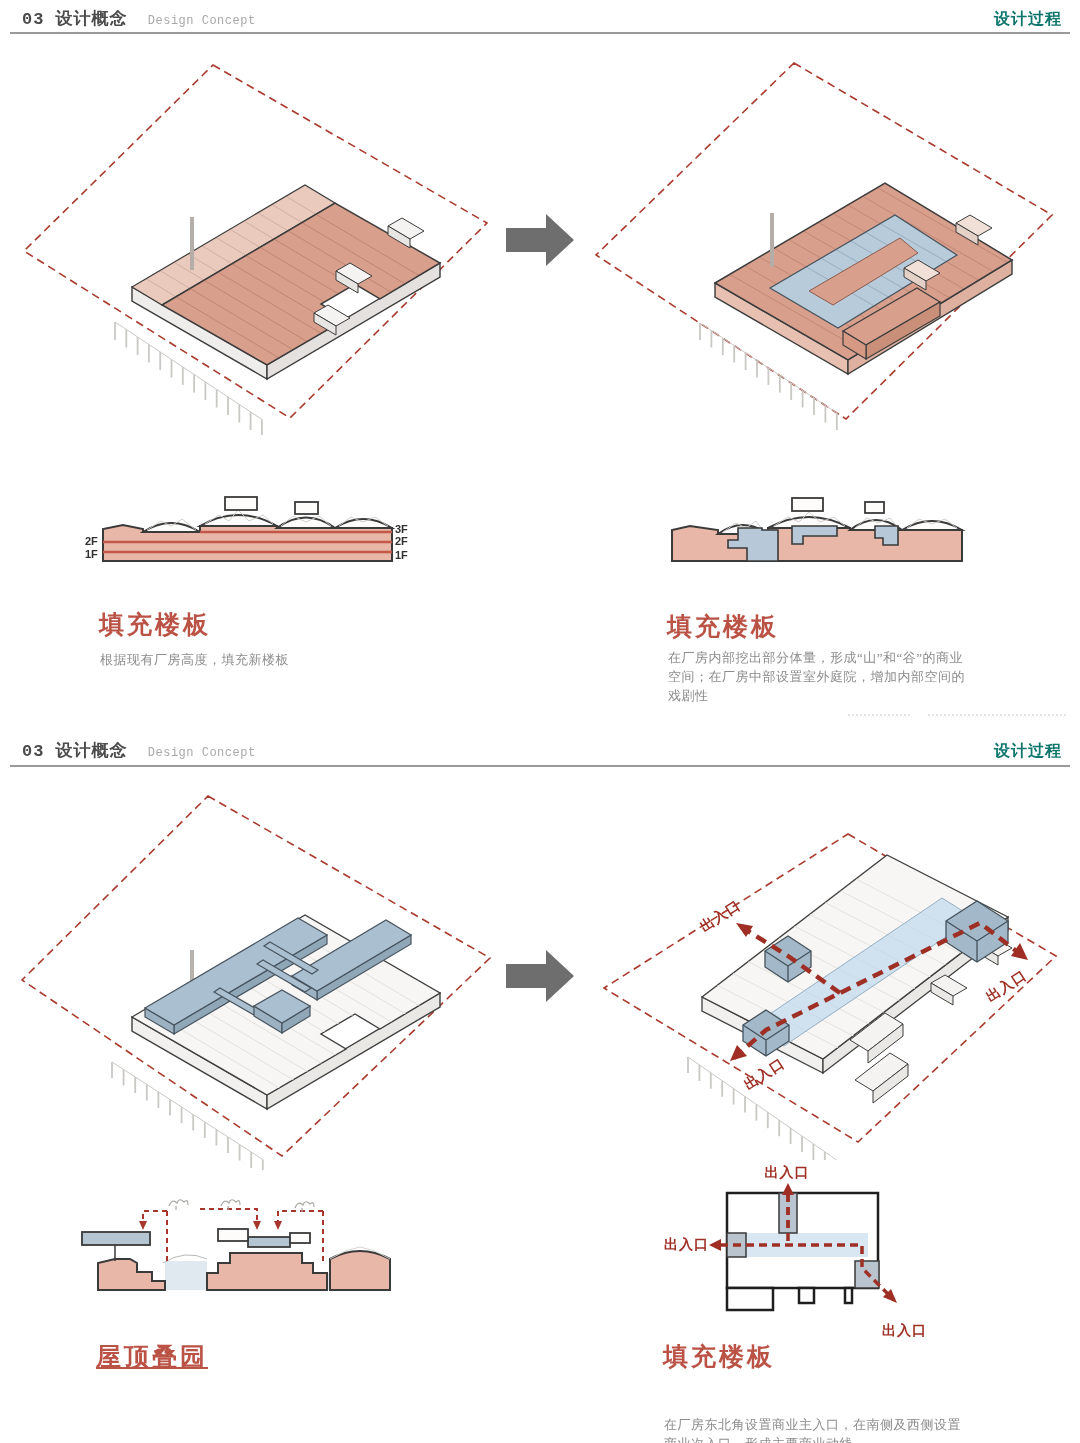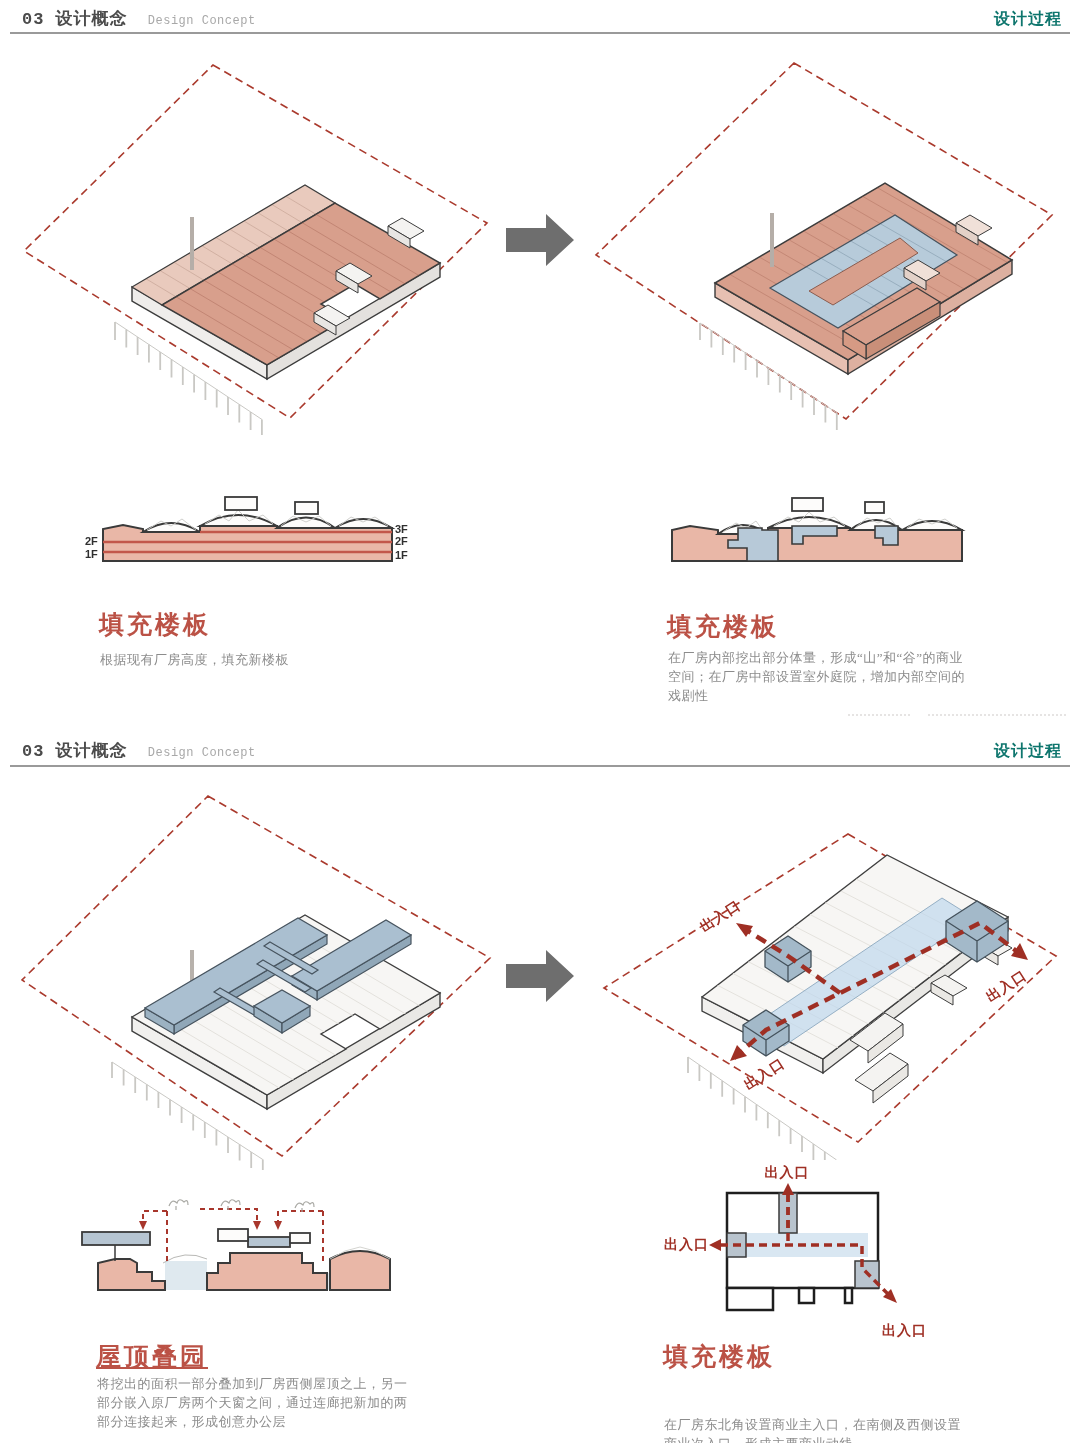--- a/index.html
+++ b/index.html
@@ -350,17 +350,16 @@
       <polygon points="148,33 142,45 154,45"></polygon>
       <polygon points="69,95 81,89 81,101"></polygon>
       <polygon points="257,153 243,147 251,139"></polygon>
     </g>
     <text class="entlabel" x="147" y="27" text-anchor="middle">出入口</text>
     <text class="entlabel" x="24" y="99">出入口</text>
     <text class="entlabel" x="242" y="185">出入口</text>
   </svg>
 
   <div class="abs step-title" style="left:96px;top:612px;text-decoration:underline;">屋顶叠园</div>
-  <div class="abs step-desc" style="left:97px;top:647px;width:312px;">将挖出的面积一部分叠加到厂房西侧屋顶之上，另一部分嵌入原厂房两个天窗之间，通过连廊把新加的两部分连接起来，形成创意办公层</div>
 
   <div class="abs step-title" style="left:663px;top:612px;">填充楼板</div>
   <div class="abs step-desc" style="left:664px;top:648px;width:300px;margin-top:40px;">在厂房东北角设置商业主入口，在南侧及西侧设置商业次入口，形成主要商业动线</div>
 </div>
 
 </body></html>

